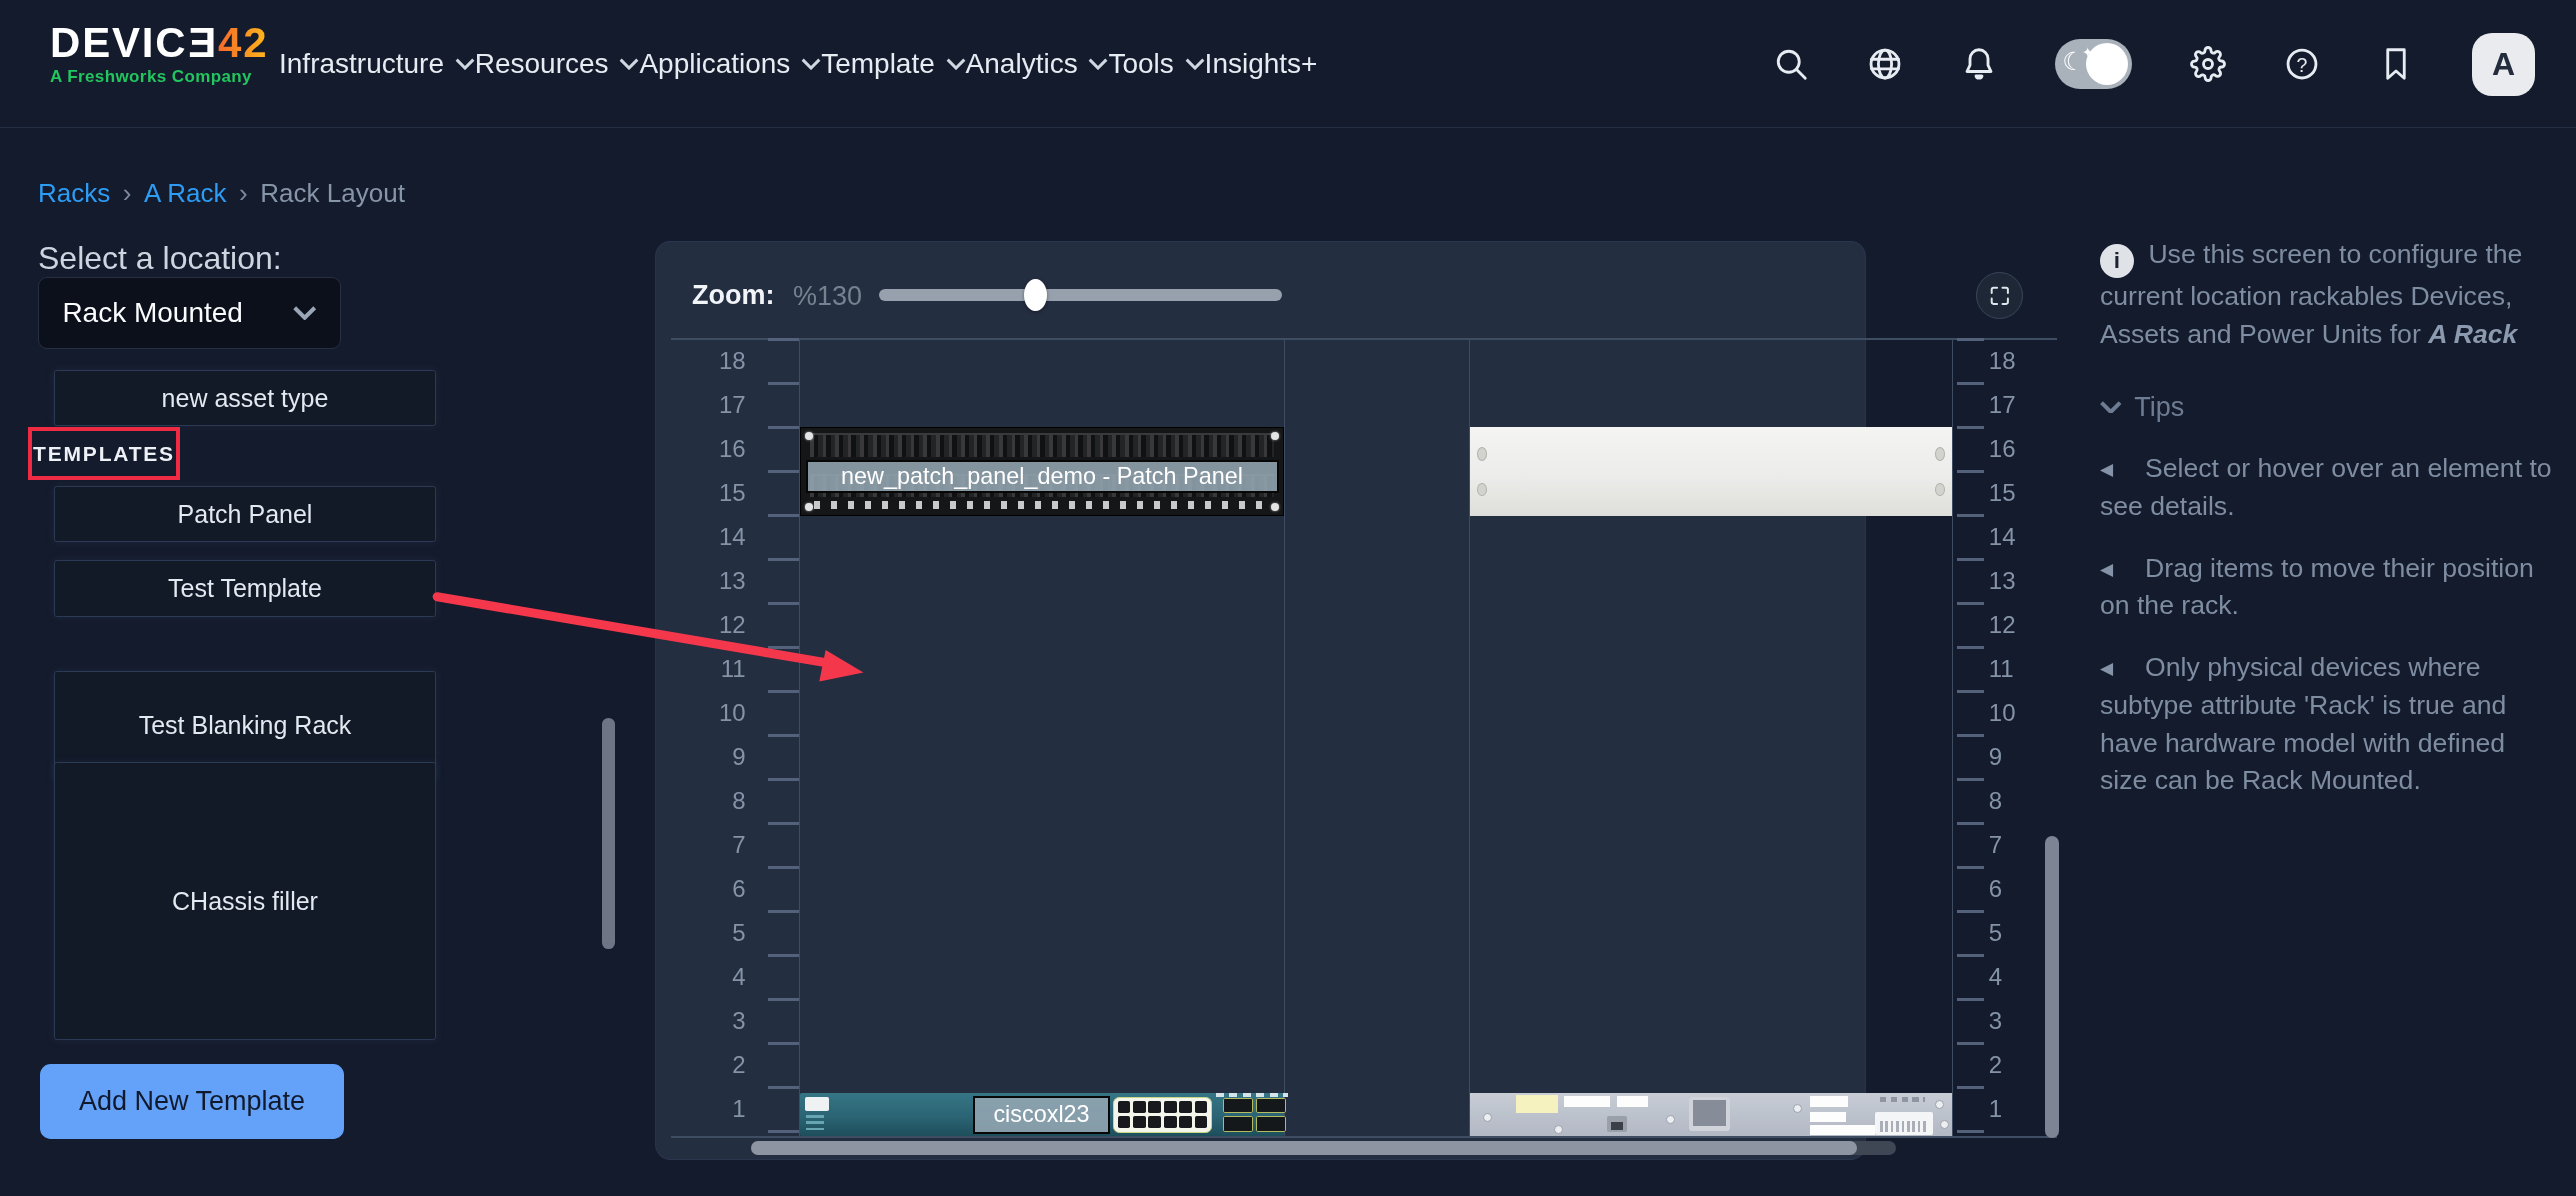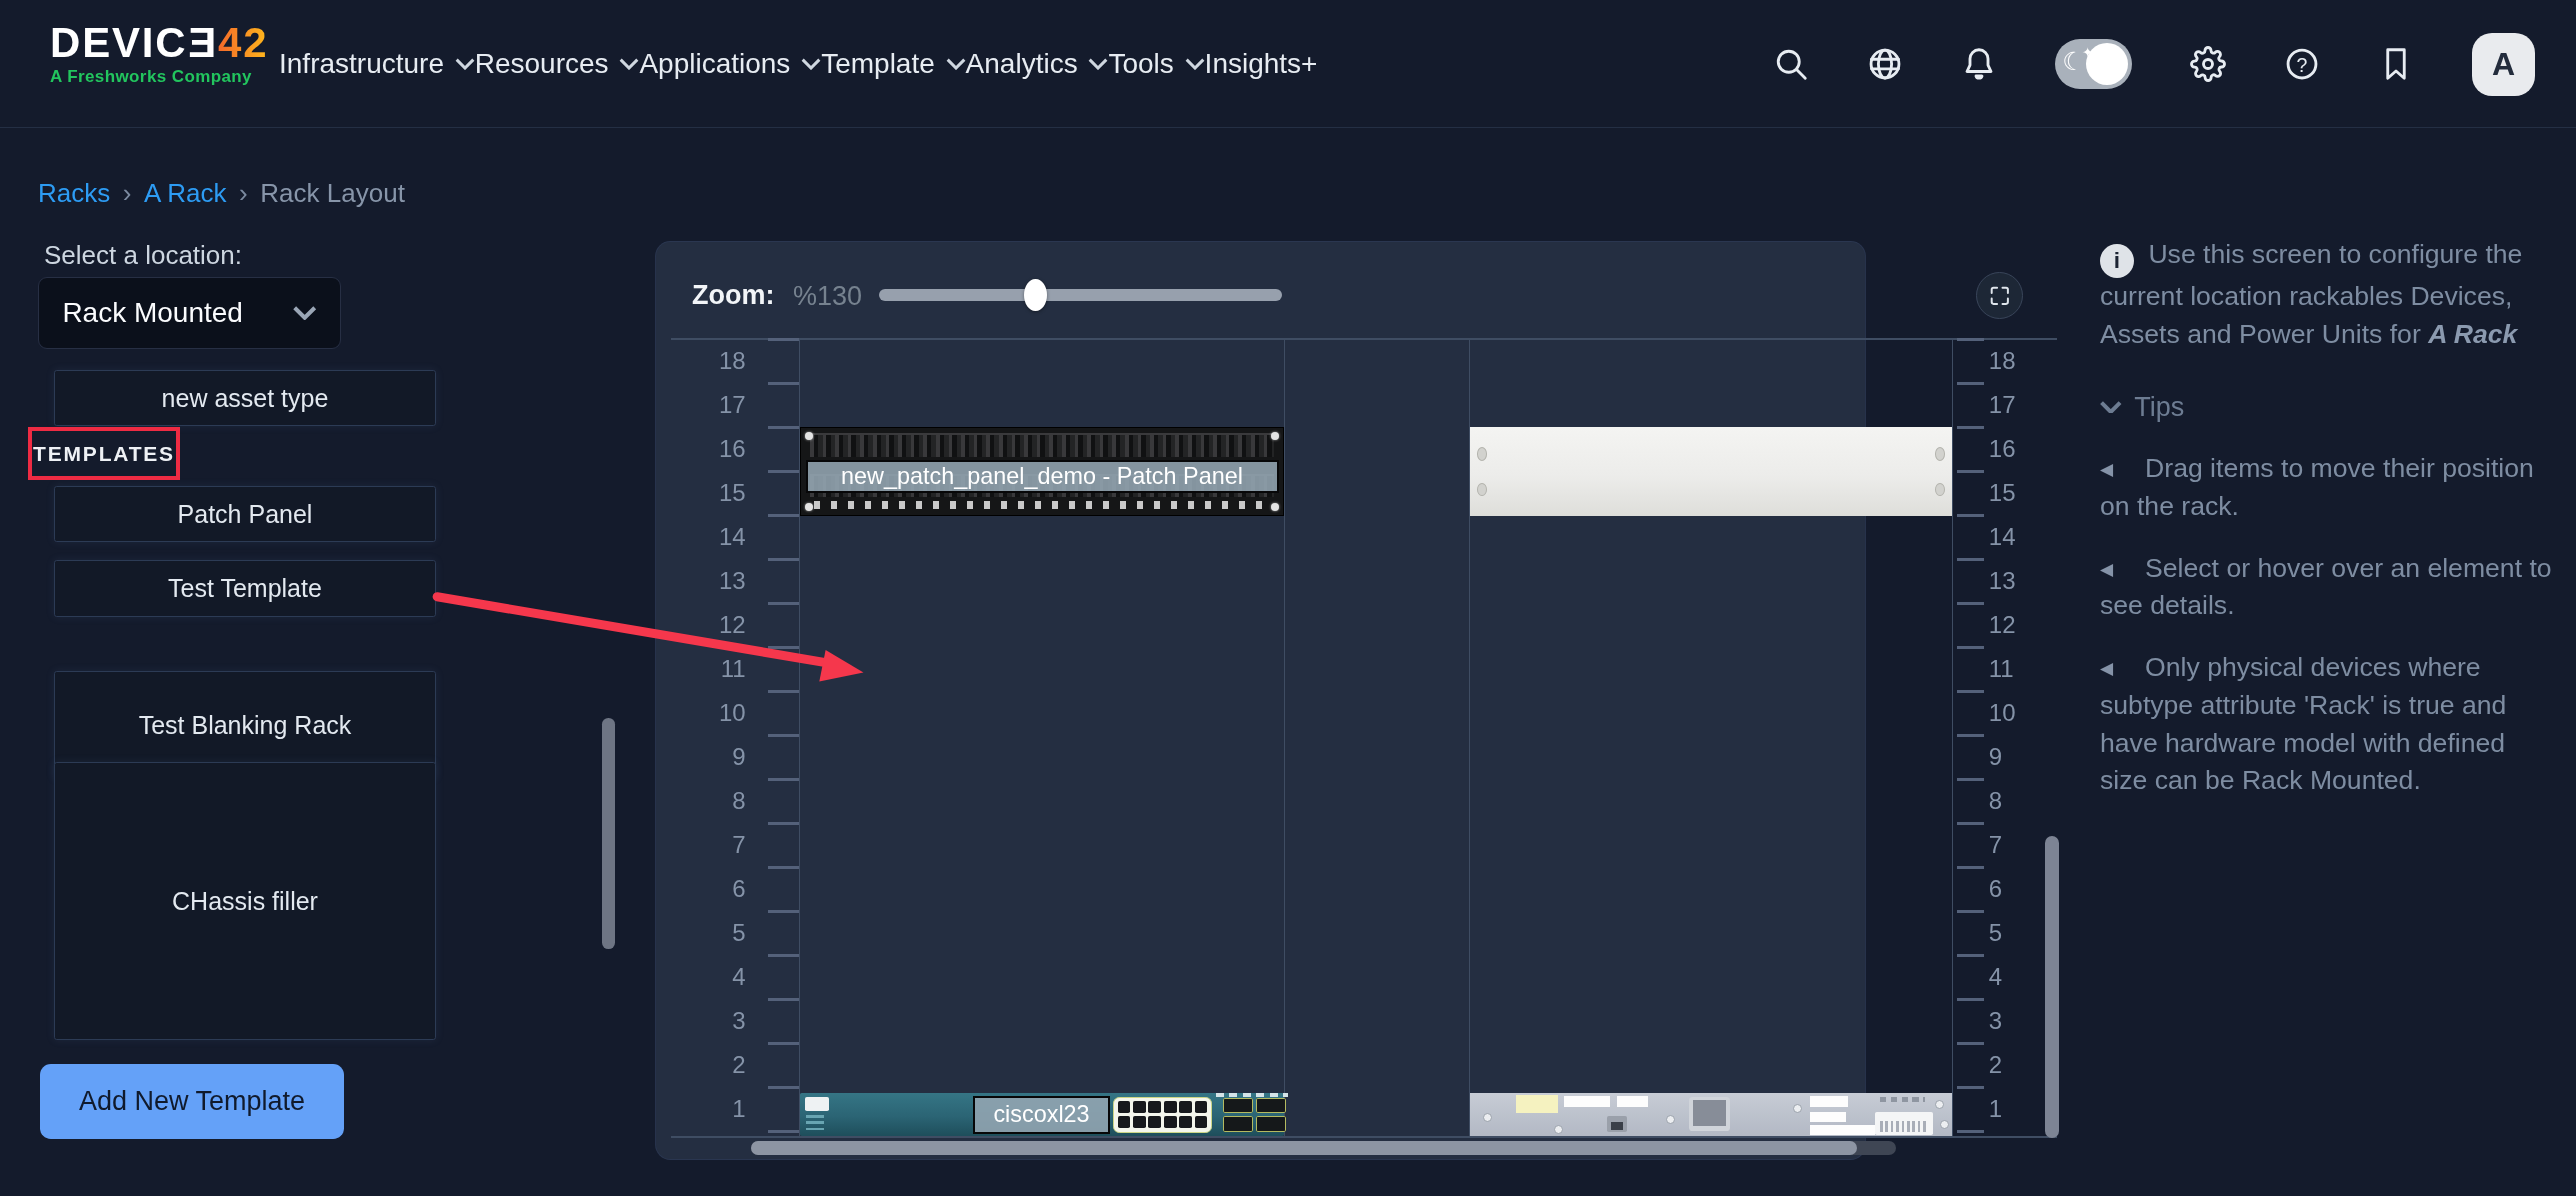--- a/index.html
+++ b/index.html
@@ -28,21 +28,21 @@
   .toggle .moon { position:absolute; left:7.2px; top:8px; font-size:25px; color:#fff; }
   .toggle .star { position:absolute; left:27px; top:5.4px; font-size:13.5px; color:#fff; }
   .avatar { width:63px; height:63px; border-radius:20px; background:#e9ebee; display:flex; align-items:center;
     justify-content:center; font-size:32px; font-weight:bold; color:#232c3c; cursor:pointer; }
   
   .breadcrumb { position:absolute; left:38px; top:178px; font-size:26px; display:flex; gap:12.6px; align-items:center; }
   .bc-item { color:#8795a9; }
   .bc-item.link { color:#2d9cf4; cursor:pointer; }
   .bc-sep { color:#7b8aa0; }
   
-  .loc-label { position:absolute; left:44px; top:240px; font-size:26px; color:#cdd6e0; }
+  .loc-label { position:absolute; left:38px; top:240px; font-size:32px; color:#cdd6e0; }
   .loc-select { position:absolute; left:38px; top:277px; width:303px; height:72px; background:#0b101b;
     border:0.9px solid #272f44; border-radius:9px; display:flex; align-items:center; padding:0 23.4px; cursor:pointer; }
   .loc-select .val { font-size:28px; color:#fbfcfe; font-weight:500; flex:1; }
   .loc-select svg { width:23.4px; height:13.5px; fill:none; stroke:#9aa6b6; stroke-width:2.4; }
   .sb-item { position:absolute; left:54px; width:382px; background:#121927; border:1.8px solid #2c3b55; border-radius:2.7px;
     display:flex; align-items:center; justify-content:center; font-size:25px; color:#e3e9f0; cursor:grab;
     box-shadow:0 0 9px rgba(90,120,170,.14); z-index:5; }
   .sb-0 { top:370px; height:56px; }
   .sb-1 { top:486px; height:56px; }
   .sb-2 { top:560px; height:57px; }
@@ -476,22 +476,22 @@
 
   <aside class="info-panel">
     <p class="intro"><span class="info-icon">i</span><span>Use this screen to configure the current location rackables Devices, Assets and Power Units for</span> <em>A Rack</em></p>
     <div class="tips-header">
       <svg viewBox="0 0 14 8">
           <polyline points="1,1 7,7 13,1"></polyline>
         </svg>
       <span>Tips</span>
     </div>
     <div>
+        <p class="tip"><span class="tri">◀</span><span>Select or hover over an element to see details.</span></p>
         <p class="tip"><span class="tri">◀</span><span>Drag items to move their position on the rack.</span></p>
-        <p class="tip"><span class="tri">◀</span><span>Select or hover over an element to see details.</span></p>
         <p class="tip"><span class="tri">◀</span><span>Only physical devices where subtype attribute 'Rack' is true and have hardware model with defined size can be Rack Mounted.</span></p>
       </div>
   </aside>
 
   <svg class="arrow-overlay" viewBox="0 0 2858 1328">
     <line x1="485" y1="662" x2="921" y2="736" stroke="#f5374c" stroke-width="10" stroke-linecap="round"></line>
     <polygon points="958,746 909,756 916,721" fill="#f5374c"></polygon>
   </svg>
 
 </div>

